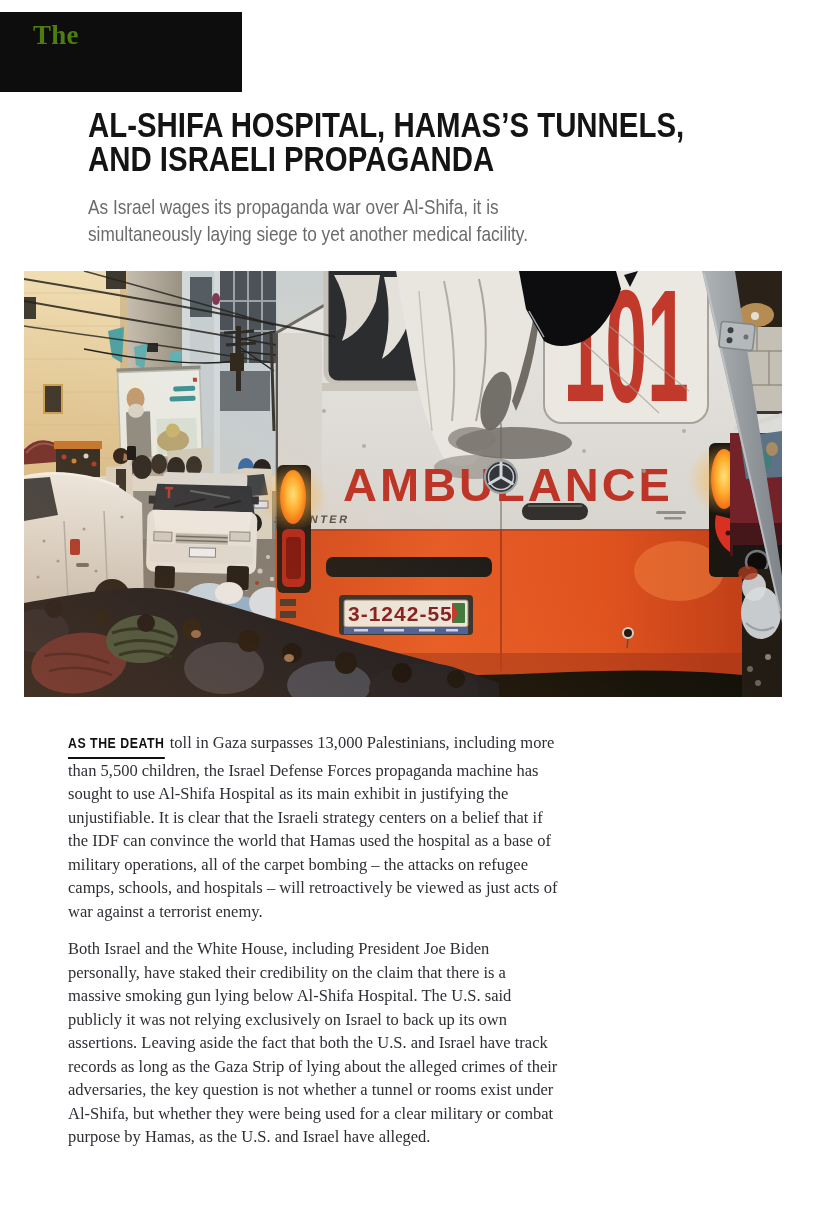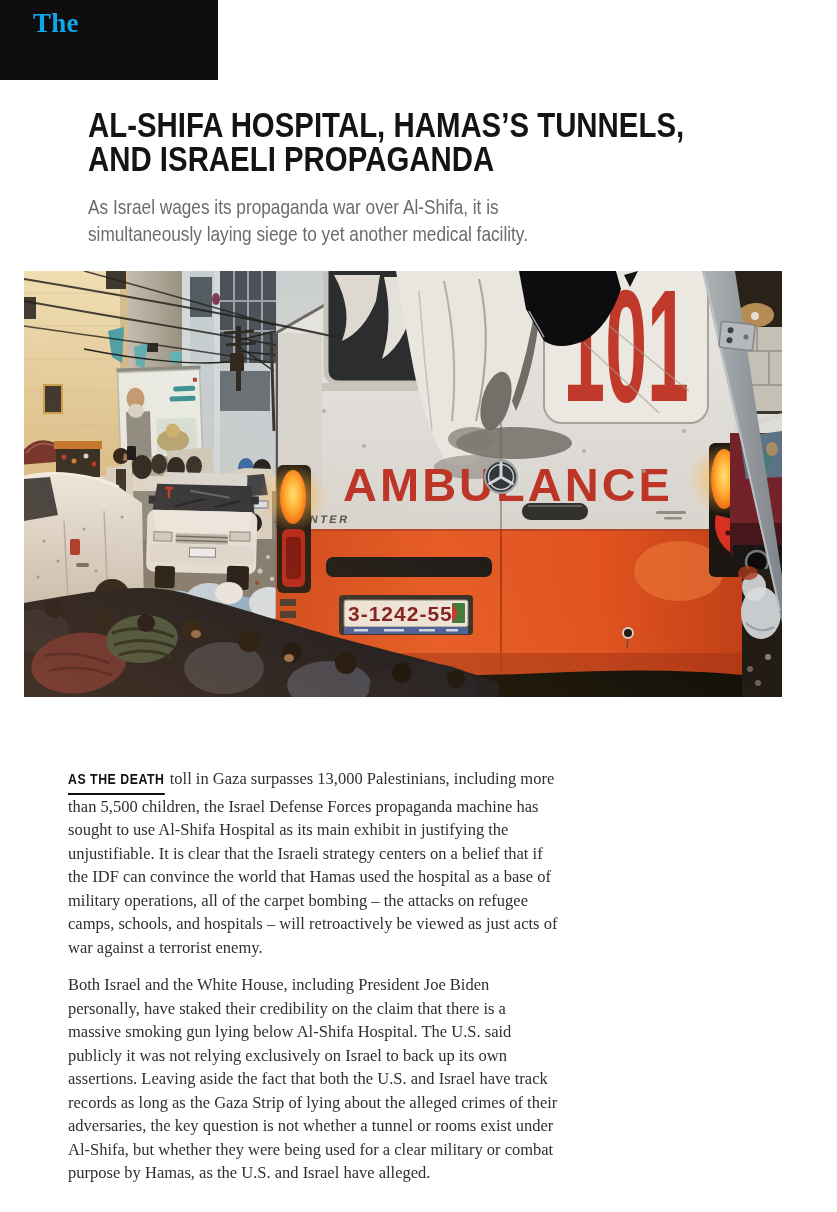--- a/index.html
+++ b/index.html
@@ -1,35 +1,35 @@
 <!DOCTYPE html>
 <html><head>
 <meta charset="utf-8">
 <style>
   html,body{margin:0;padding:0;background:#ffffff;}
   .page{position:relative;width:837px;height:1212px;background:#ffffff;overflow:hidden;
         font-family:"Liberation Sans",sans-serif;}
-  .masthead{position:absolute;left:0;top:0;width:218px;height:80px;background:#0d0d0d;
-        color:#0ea5e9;text-decoration:none;display:block;cursor:pointer;}
+  .masthead{position:absolute;left:0;top:12px;width:242px;height:80px;background:#0d0d0d;
+        color:#4d7c0f;text-decoration:none;display:block;cursor:pointer;}
   .masthead .logo{margin:11px 0 0 33px;font-family:"Liberation Serif",serif;font-weight:700;
         font-size:27px;line-height:25px;letter-spacing:.2px;}
   .logo span{display:block;}
   .headline{position:absolute;left:88px;top:108px;margin:0;font-size:35px;font-weight:700;
         line-height:34px;color:#141414;transform:scaleX(.84);transform-origin:0 0;
         letter-spacing:0;white-space:nowrap;}
   .headline span{display:block;}
   .dek{position:absolute;left:88px;top:193px;margin:0;font-size:21px;font-weight:400;
         line-height:27px;color:#6b6b6b;transform:scaleX(.82);transform-origin:0 0;
         white-space:nowrap;}
   .dek span{display:block;}
   .photo{position:absolute;left:24px;top:271px;width:758px;height:426px;margin:0;
         overflow:hidden;background:#8a8a84;}
   .photo svg{display:block;}
   .body-copy{position:absolute;left:68px;top:731px;width:492px;
-        font-family:"Liberation Serif",serif;font-size:16.5px;line-height:23.5px;color:#2f2e35;margin-top:36px;}
+        font-family:"Liberation Serif",serif;font-size:16.5px;line-height:23.5px;color:#2f2e35;}
   .body-copy p{margin:0 0 14px 0;}
   .leadin{display:inline-block;font-family:"Liberation Sans",sans-serif;font-weight:700;
         font-size:14px;letter-spacing:.6px;color:#101010;border-bottom:2.5px solid #101010;
         padding-bottom:1px;transform:scaleX(.88);transform-origin:0 60%;margin-right:-12px;}
   .svg-label{font-family:"Liberation Sans",sans-serif;font-weight:700;}
 </style>
 </head>
 <body>
 
 <div class="page">

